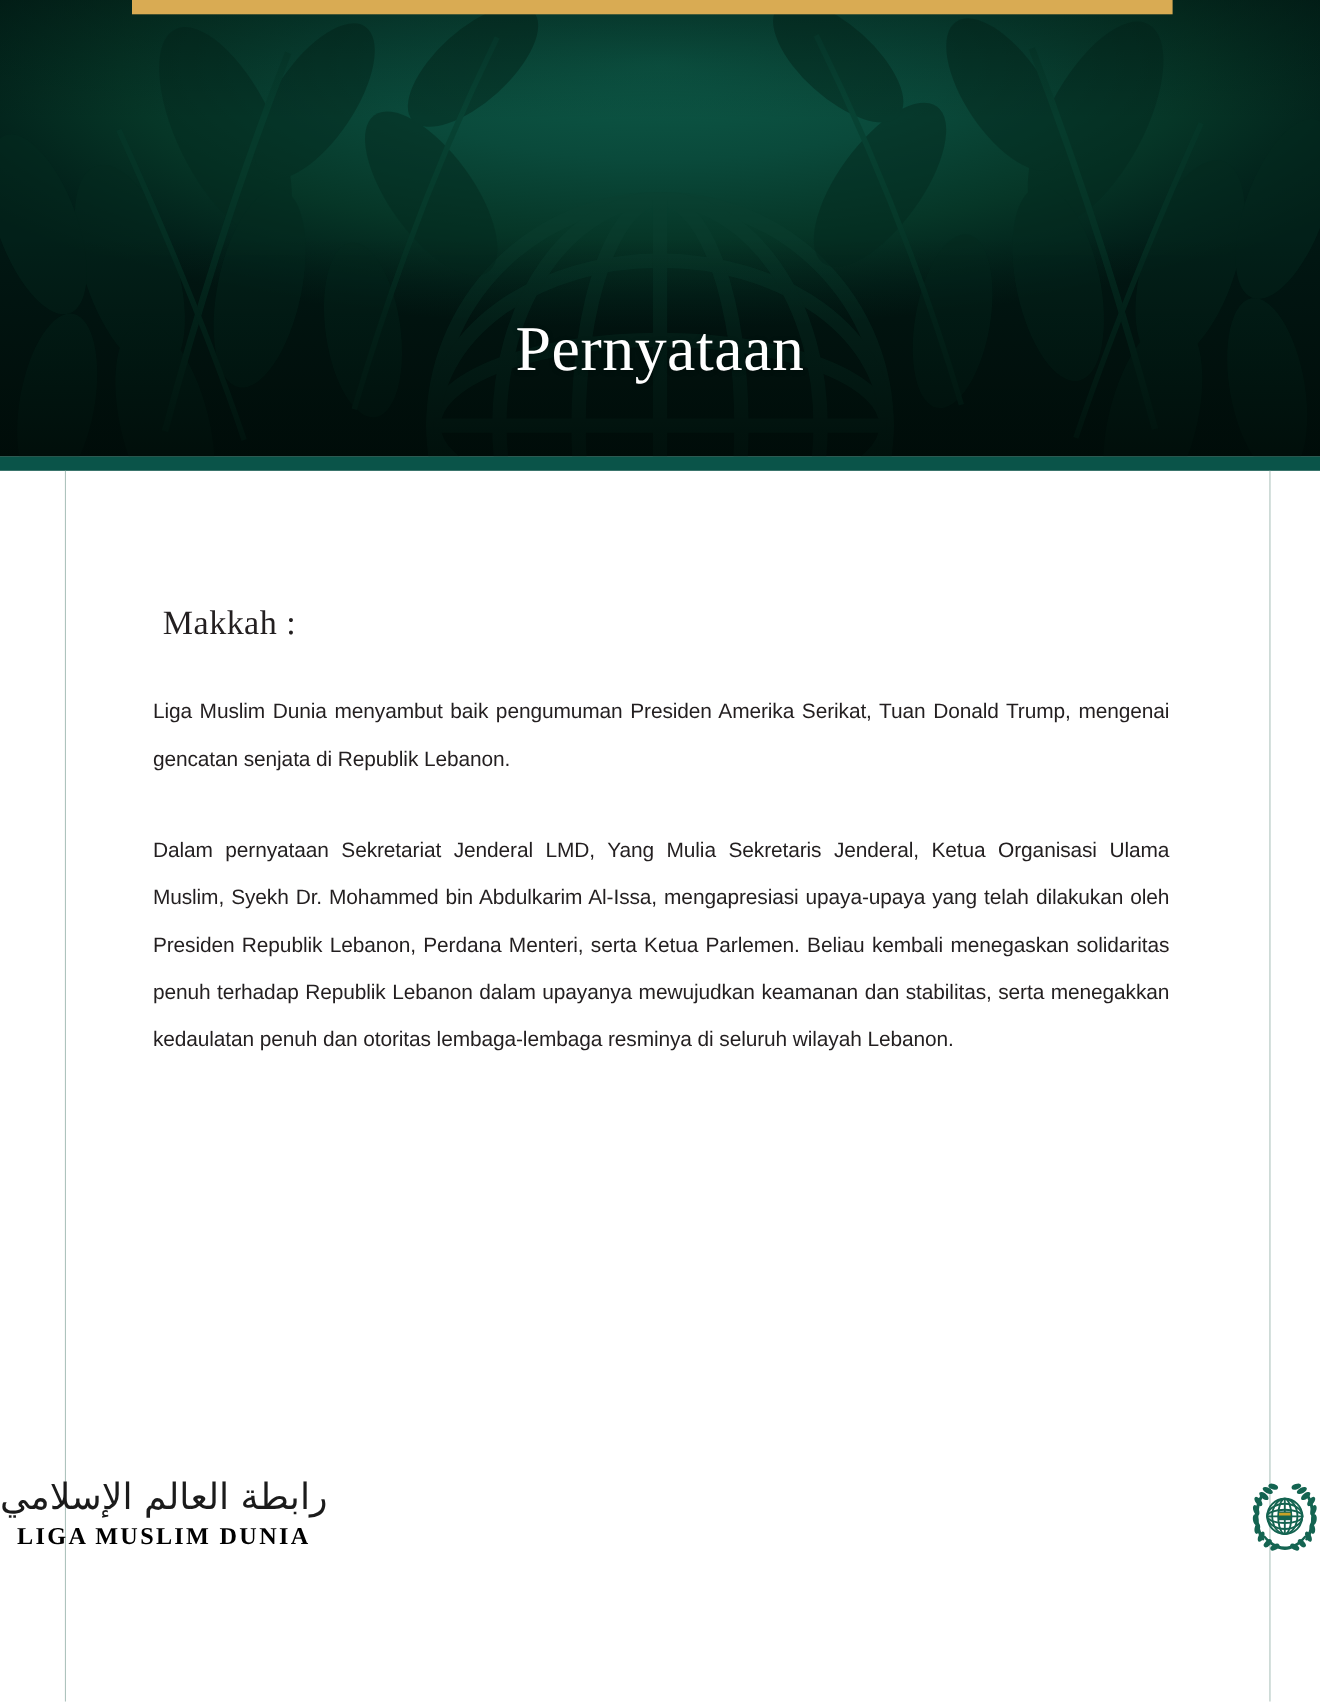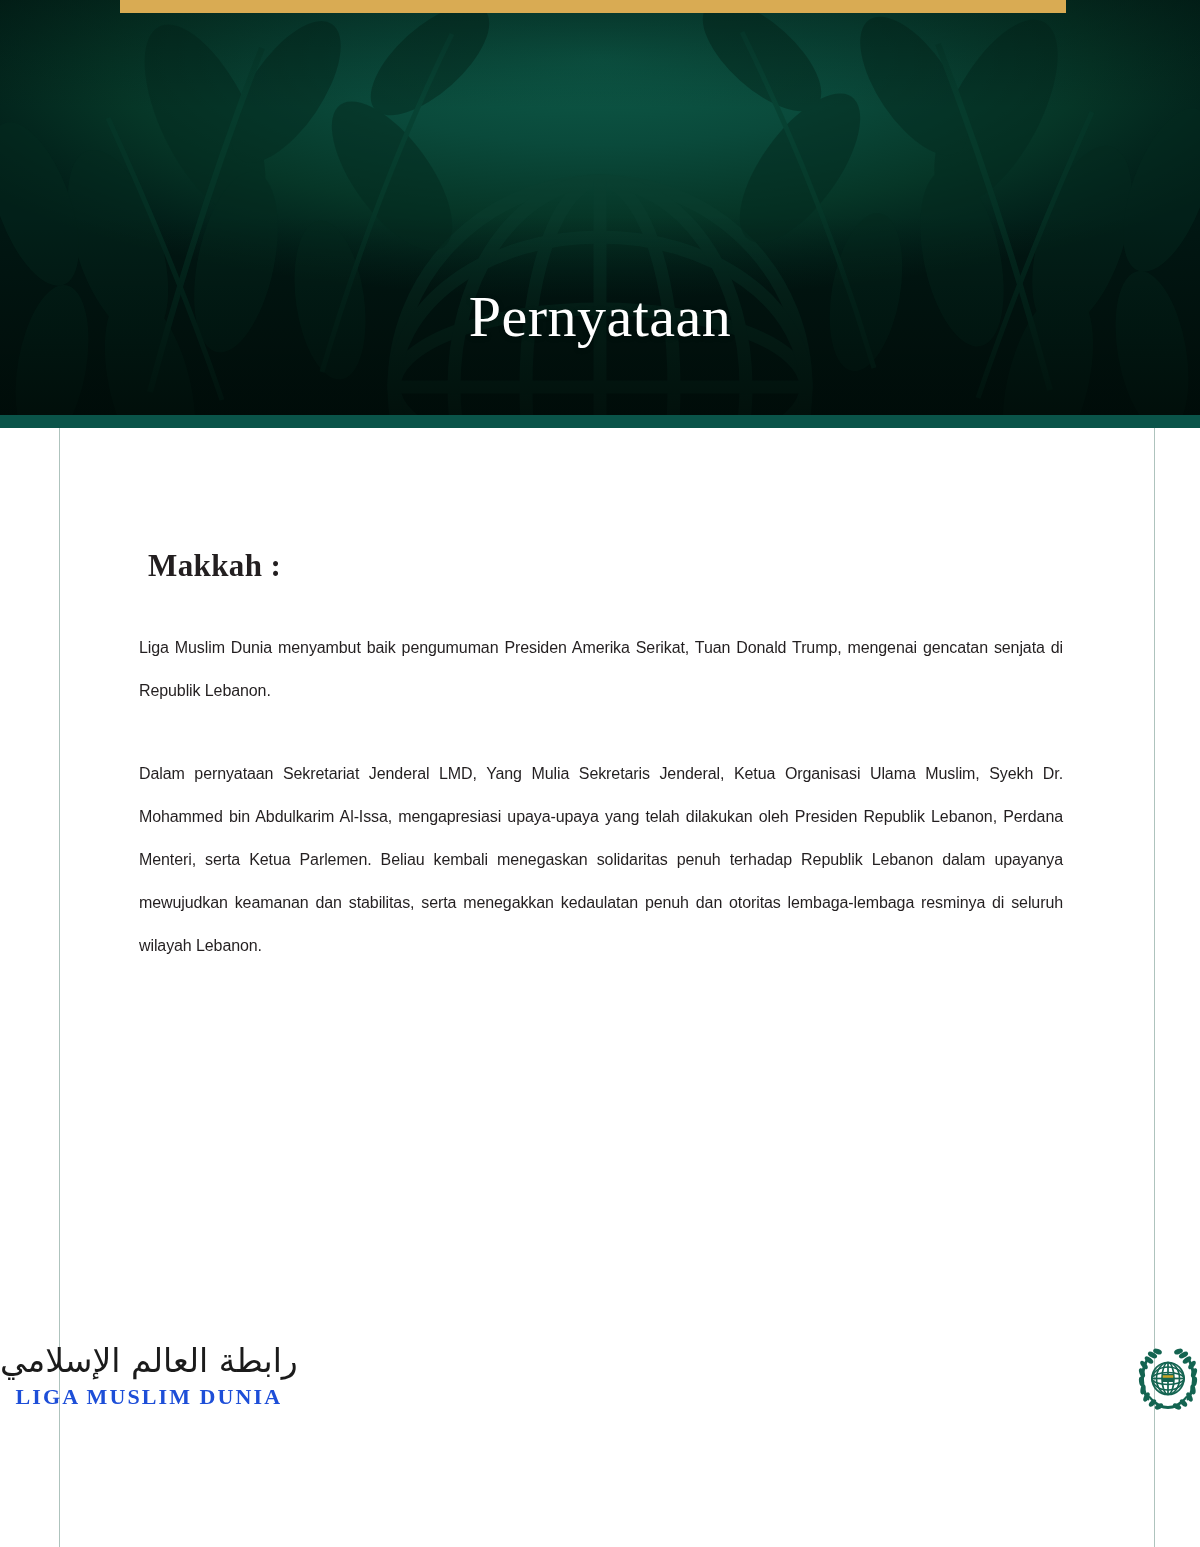--- a/index.html
+++ b/index.html
@@ -117,29 +117,29 @@
     top:428px;
     left:139px;
     width:924px;
   }
 
   .makkah-heading {
     margin-top:120px;
     margin-left:9px;
     font-family:"Liberation Serif", serif;
     font-size:31px;
-    font-weight:700;
+    font-weight:400;
     color:#231f20;
     letter-spacing:0.4px;
   }
 
   .para {
     margin-top:42px;
     font-family:"Liberation Sans", sans-serif;
-    font-size:16px;
+    font-size:19px;
     line-height:43px;
     color:#231f20;
     text-align:justify;
     text-justify:inter-word;
     letter-spacing:-0.1px;
   }
   .para.p2 { margin-top:40px; }
 
   
   .footer-logo {
@@ -164,21 +164,21 @@
     line-height:1.16;
     direction:rtl;
     white-space:nowrap;
   }
   .logo-latin {
     margin-top:3px;
     font-family:"Liberation Serif", serif;
     font-size:22px;
     font-weight:700;
     letter-spacing:2.1px;
-    color:#1d4ed8;
+    color:#000000;
     white-space:nowrap;
   }
   .logo-emblem { width:64px; height:72px; flex:none; }
 </style>
 </head>
 <body>
 
 <div class="page">
 
   <div class="header">

